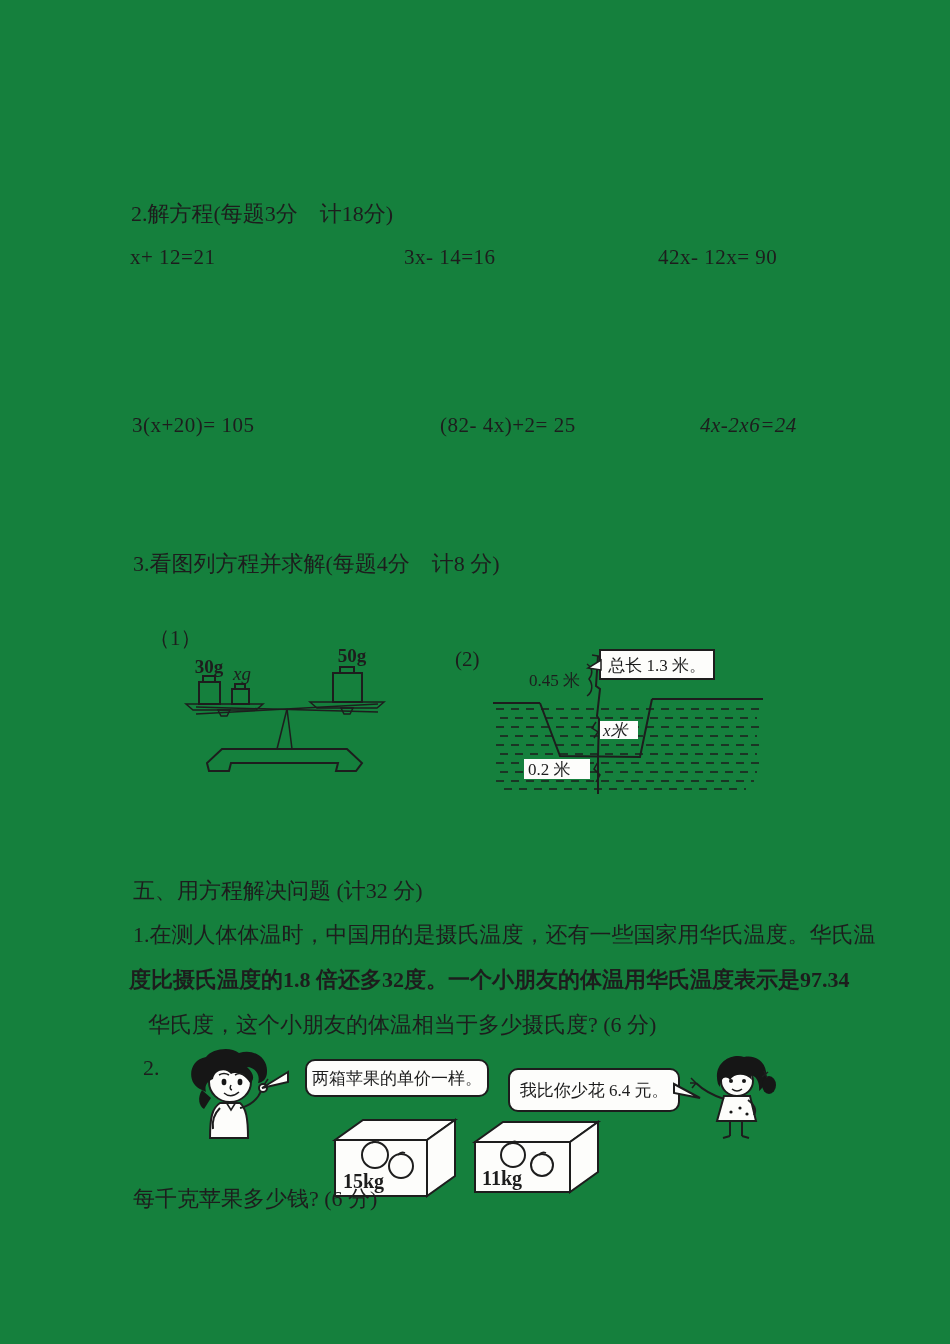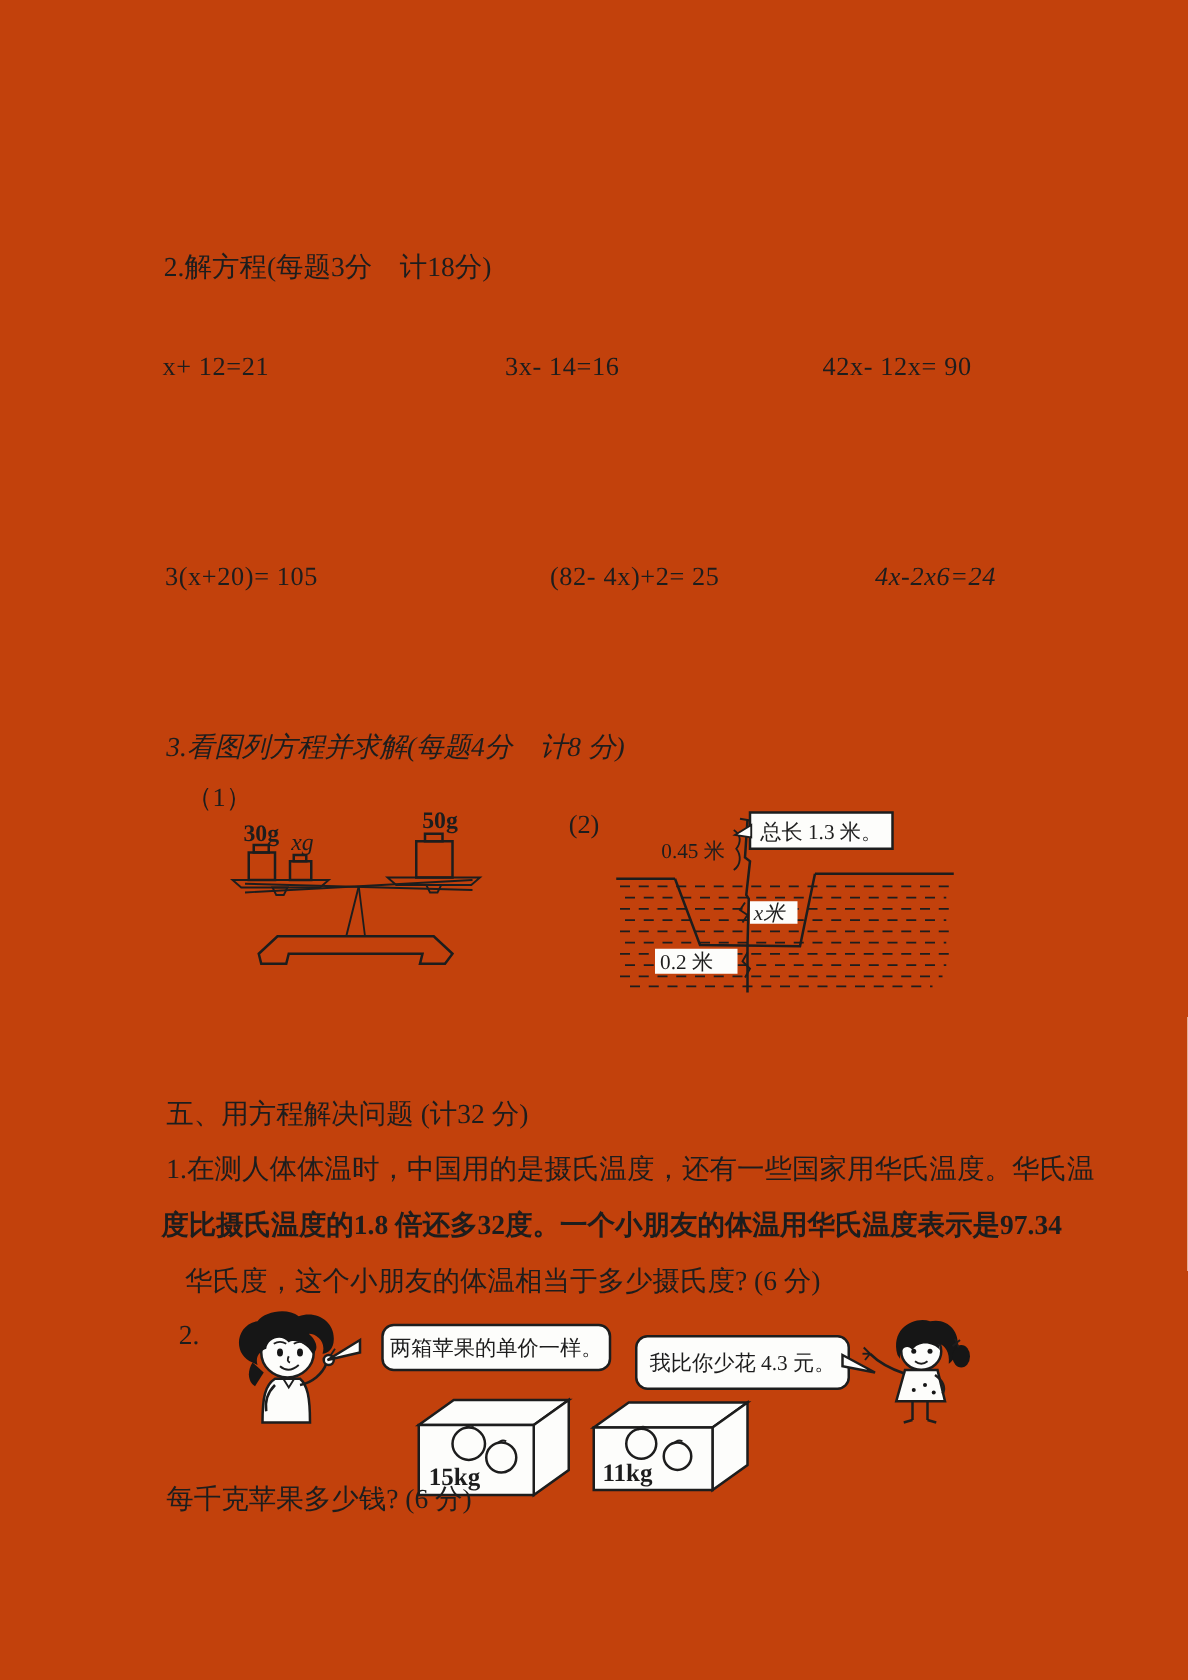--- a/index.html
+++ b/index.html
@@ -1,24 +1,24 @@
 <!DOCTYPE html>
 <html><head>
 <meta charset="utf-8">
 <style>
   html,body { margin:0; padding:0; background:#ffffff; }
   .page {
     position:relative; width:950px; height:1344px;
-    background:#c2410c; color:#1d1d1d;
+    background:#15803d; color:#1d1d1d;
     font-family:"Liberation Serif","DejaVu Serif",serif;
     overflow:hidden;
   }
   .abs { position:absolute; }
   .h   { font-size:22px; white-space:pre; }
-  .eq  { font-size:21px; white-space:pre; letter-spacing:0.5px;margin-top:36px; }
+  .eq  { font-size:21px; white-space:pre; letter-spacing:0.5px; }
   .para{ font-size:22px; white-space:pre; }
   .lbl { font-size:21px; white-space:pre; }
   .bubble {
     position:absolute; border:2px solid #1d1d1d; border-radius:10px;
     background:#fdfdfb; display:flex; align-items:center; justify-content:center;
     font-size:17px; white-space:pre; z-index:2;
   }
   .tail { position:absolute; z-index:3; }
   svg { position:absolute; overflow:visible; }
   svg text { font-family:"Liberation Serif","DejaVu Serif",serif; fill:#1d1d1d; }
@@ -35,21 +35,21 @@
   <div class="abs h" style="left:131px; top:199px;">2.解方程(每题3分　计18分)</div>
 
   <div class="abs eq" style="left:130px; top:245px;">x+ 12=21</div>
   <div class="abs eq" style="left:404px; top:245px;">3x- 14=16</div>
   <div class="abs eq" style="left:658px; top:245px;">42x- 12x= 90</div>
 
   <div class="abs eq" style="left:132px; top:413px;">3(x+20)= 105</div>
   <div class="abs eq" style="left:440px; top:413px;">(82- 4x)+2= 25</div>
   <div class="abs eq" style="left:700px; top:413px;font-style:italic;">4x-2x6=24</div>
 
-  <div class="abs h" style="left:133px; top:583px;font-style:italic;">3.看图列方程并求解(每题4分　计8 分)</div>
+  <div class="abs h" style="left:133px; top:549px;">3.看图列方程并求解(每题4分　计8 分)</div>
   <div class="abs lbl" style="left:149px; top:624px;">（1）</div>
   <div class="abs lbl" style="left:455px; top:647px;">(2)</div>
 
   <svg style="left:166px; top:643px;" width="230" height="150" viewBox="0 0 230 150">
 
     <rect class="ink" x="37" y="33" width="12" height="6"></rect>
     <rect class="ink" x="33" y="39" width="21" height="22"></rect>
     <rect class="ink" x="69" y="41" width="10" height="5"></rect>
     <rect class="ink" x="66" y="46" width="17" height="15"></rect>
 
@@ -138,21 +138,21 @@
     <circle class="inkfill" cx="81" cy="40" r="4"></circle>
     <line class="ink15" x1="82" y1="37" x2="86" y2="31"></line>
     <path class="ink" d="M38,60 C32,66 30,74 31,81"></path>
   </svg>
 
   <div class="bubble" style="left:284px; top:1059px; width:180px; height:34px;margin-left:21px;">两箱苹果的单价一样。</div>
   <svg class="tail" style="left:260px; top:1070px;" width="30" height="22" viewBox="0 0 30 22">
     <polygon points="28,2 2,18 28,12" fill="#fdfdfb" stroke="#1d1d1d" stroke-width="2"></polygon>
   </svg>
 
-  <div class="bubble" style="left:508px; top:1068px; width:168px; height:40px;">我比你少花 4.3 元。</div>
+  <div class="bubble" style="left:508px; top:1068px; width:168px; height:40px;">我比你少花 6.4 元。</div>
   <svg class="tail" style="left:672px; top:1082px;" width="30" height="22" viewBox="0 0 30 22">
     <polygon points="2,2 28,16 2,11" fill="#fdfdfb" stroke="#1d1d1d" stroke-width="2"></polygon>
   </svg>
 
   <svg style="left:690px; top:1052px;" width="95" height="92" viewBox="0 0 95 92">
     <ellipse class="inkfill" cx="47" cy="29" rx="16" ry="15"></ellipse>
     <path class="solid" d="M28,32 C22,10 42,1 54,5 C68,2 78,13 76,26 C76,32 72,37 69,39
       C70,30 66,24 61,23 L62,28 C56,21 44,21 40,28 C36,23 30,26 30,35 Z"></path>
     <ellipse class="solid" cx="79" cy="33" rx="7" ry="9"></ellipse>
     <line class="ink15" x1="72" y1="25" x2="78" y2="20"></line>

